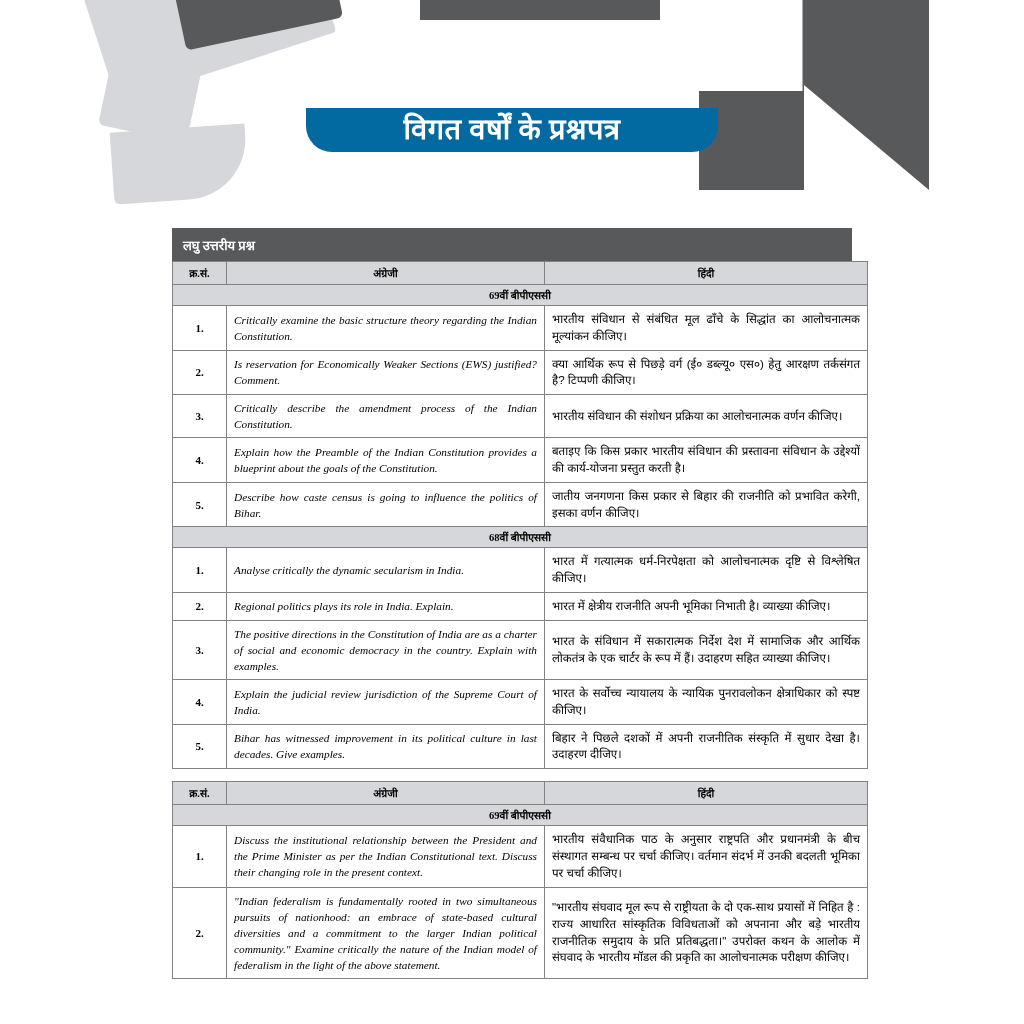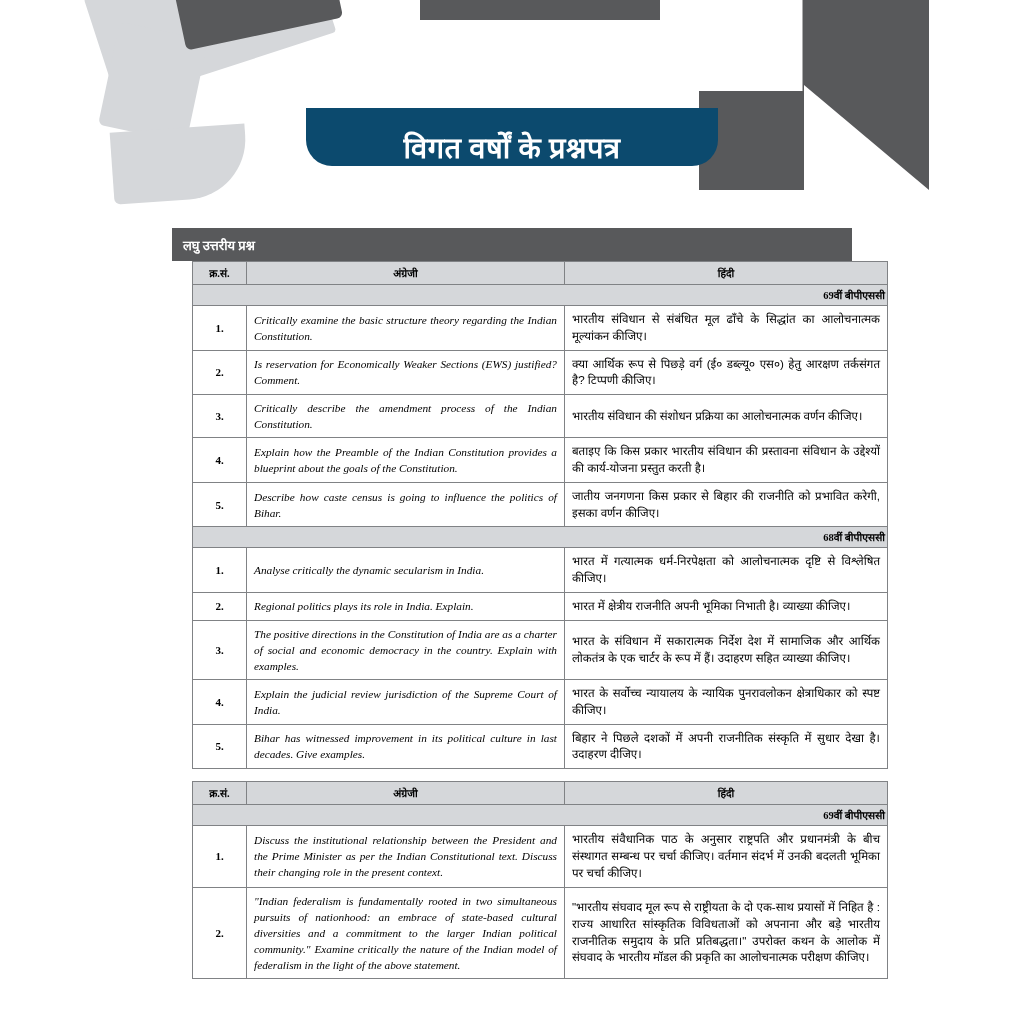--- a/index.html
+++ b/index.html
@@ -62,25 +62,25 @@
     right: 95px; top: 85px;
     width: 125px; height: 105px;
     background: #ffffff;
     clip-path: polygon(0 0, 100% 100%, 0 100%);
   }
 
   
   .title-banner {
     position: absolute;
     left: 306px; top: 108px;
-    width: 412px; height: 58px;
-    background: #0c4a6e;
+    width: 412px; height: 44px;
+    background: #0369a1;
     border-radius: 0 0 26px 26px;
     display: flex;
-    align-items: flex-end;
+    align-items: flex-start;
     justify-content: center;
   }
   .title-banner .title-text {
     color: #ffffff;
     font-size: 29px;
     font-weight: bold;
     letter-spacing: 0.5px;
     font-family: "Liberation Serif", serif;
   }
 
@@ -100,41 +100,40 @@
     font-weight: bold;
     padding: 7px 10px;
     border: 1px solid #58595b;
     border-bottom: none;
   }
 
   table.qtable {
     width: 100%;
     border-collapse: collapse;
     table-layout: fixed;
-    margin-left: 20px;
   }
   table.qtable th, table.qtable td {
     border: 1px solid #808285;
     vertical-align: middle;
   }
   table.qtable th {
     background: #d5d7da;
     font-size: 10.5px;
     font-weight: bold;
     padding: 4px 2px;
     text-align: center;
     color: #000;
   }
   .col-sn { width: 54px; }
   .col-en { width: 318px; }
   .col-hi { width: 323px; }
 
   tr.group-row td {
     background: #d5d7da;
-    text-align: right;
+    text-align: center;
     font-size: 10.5px;
     font-weight: bold;
     padding: 3px 2px;
   }
 
   td.sn {
     text-align: center;
     font-size: 11px;
     font-weight: bold;
   }

